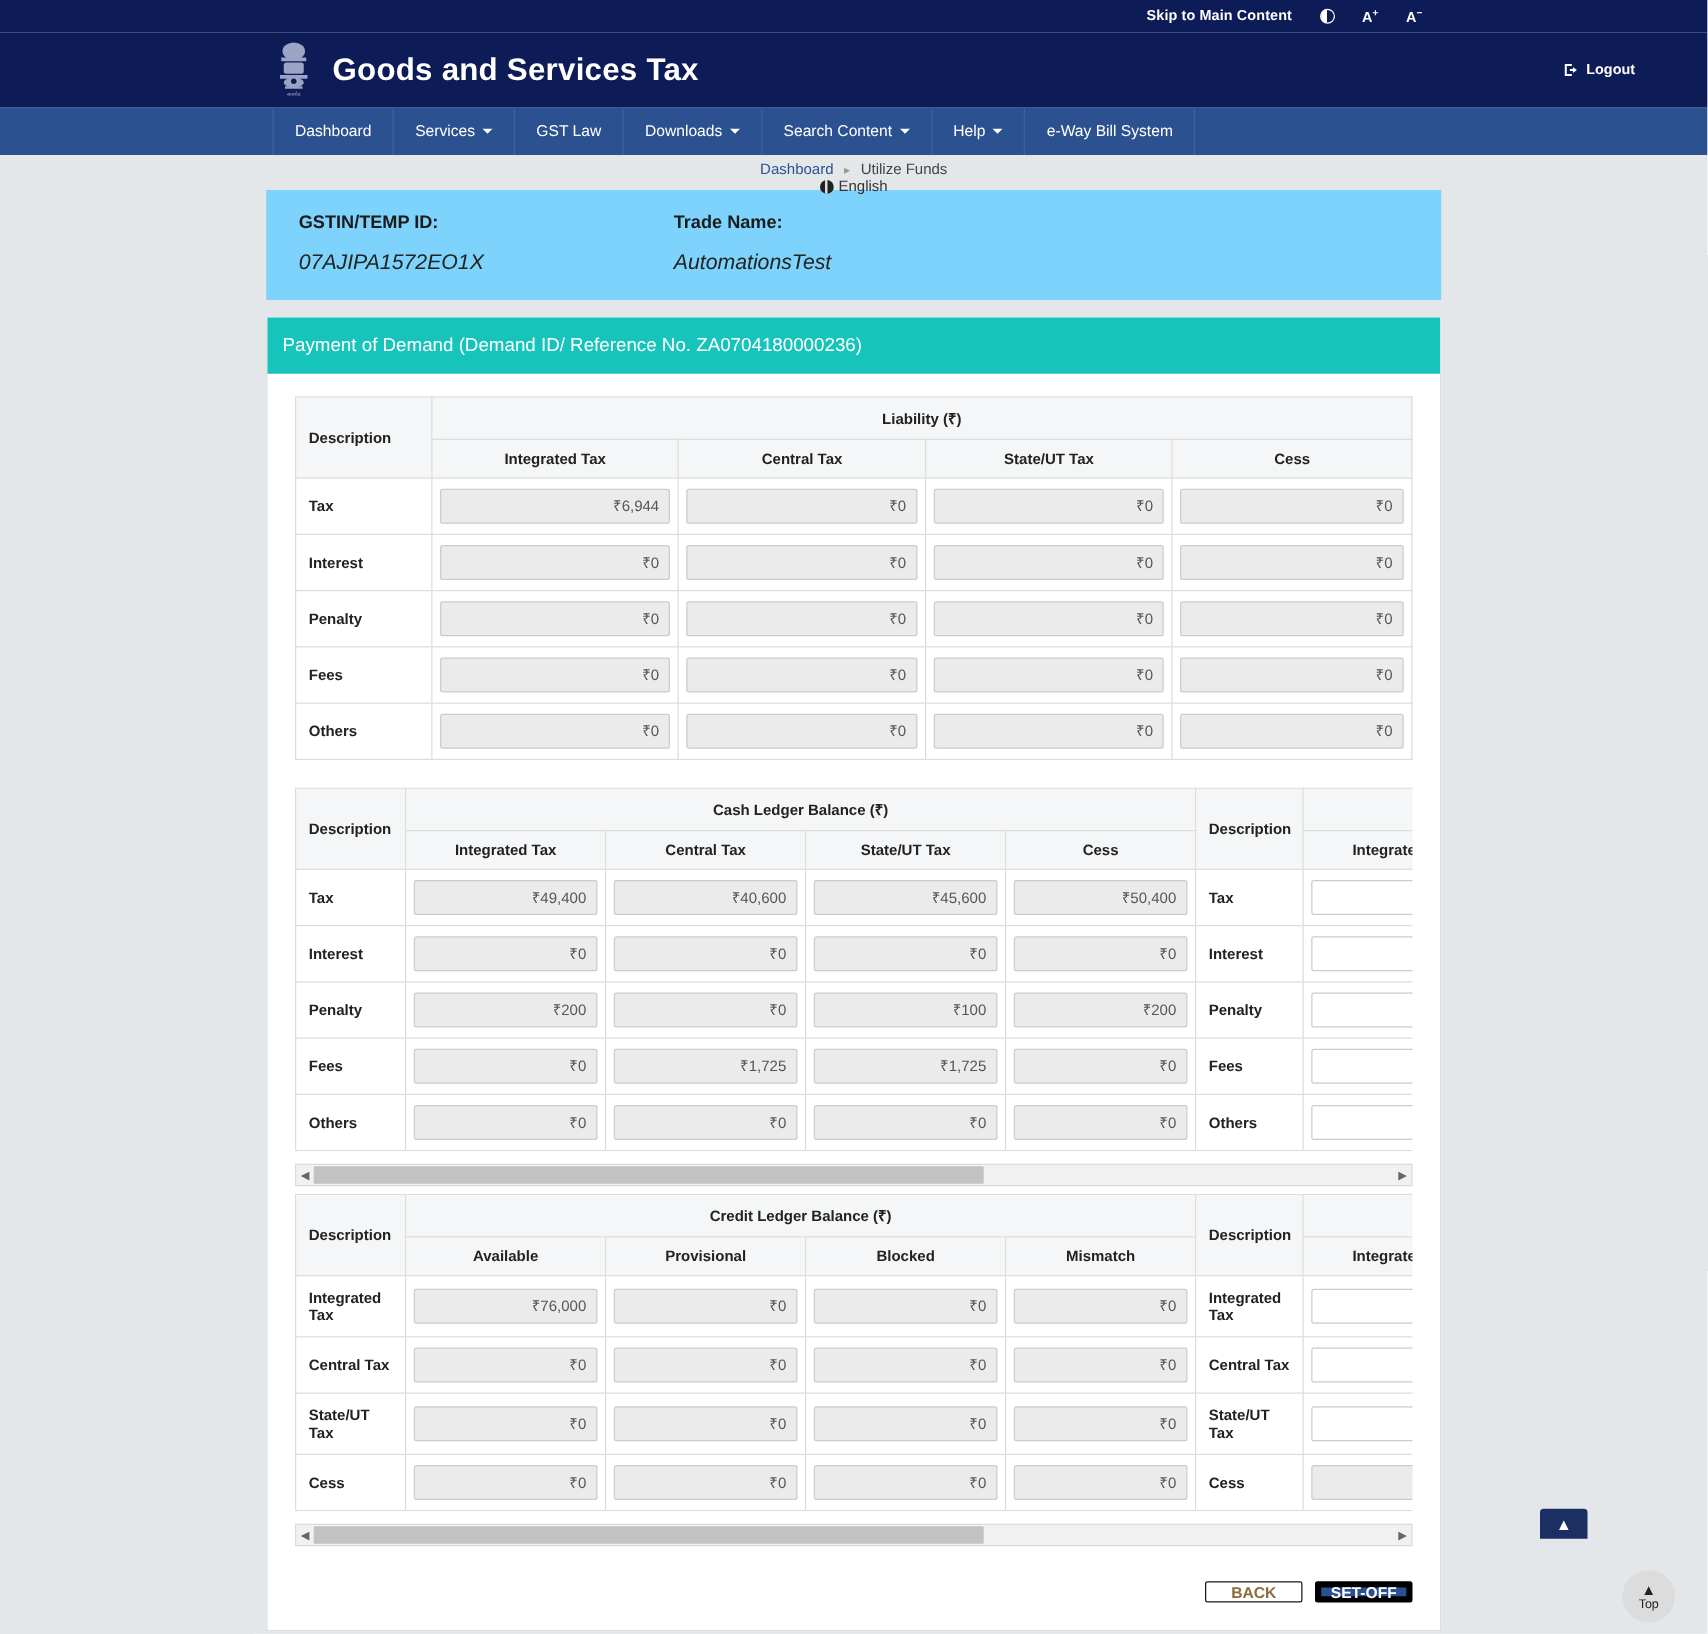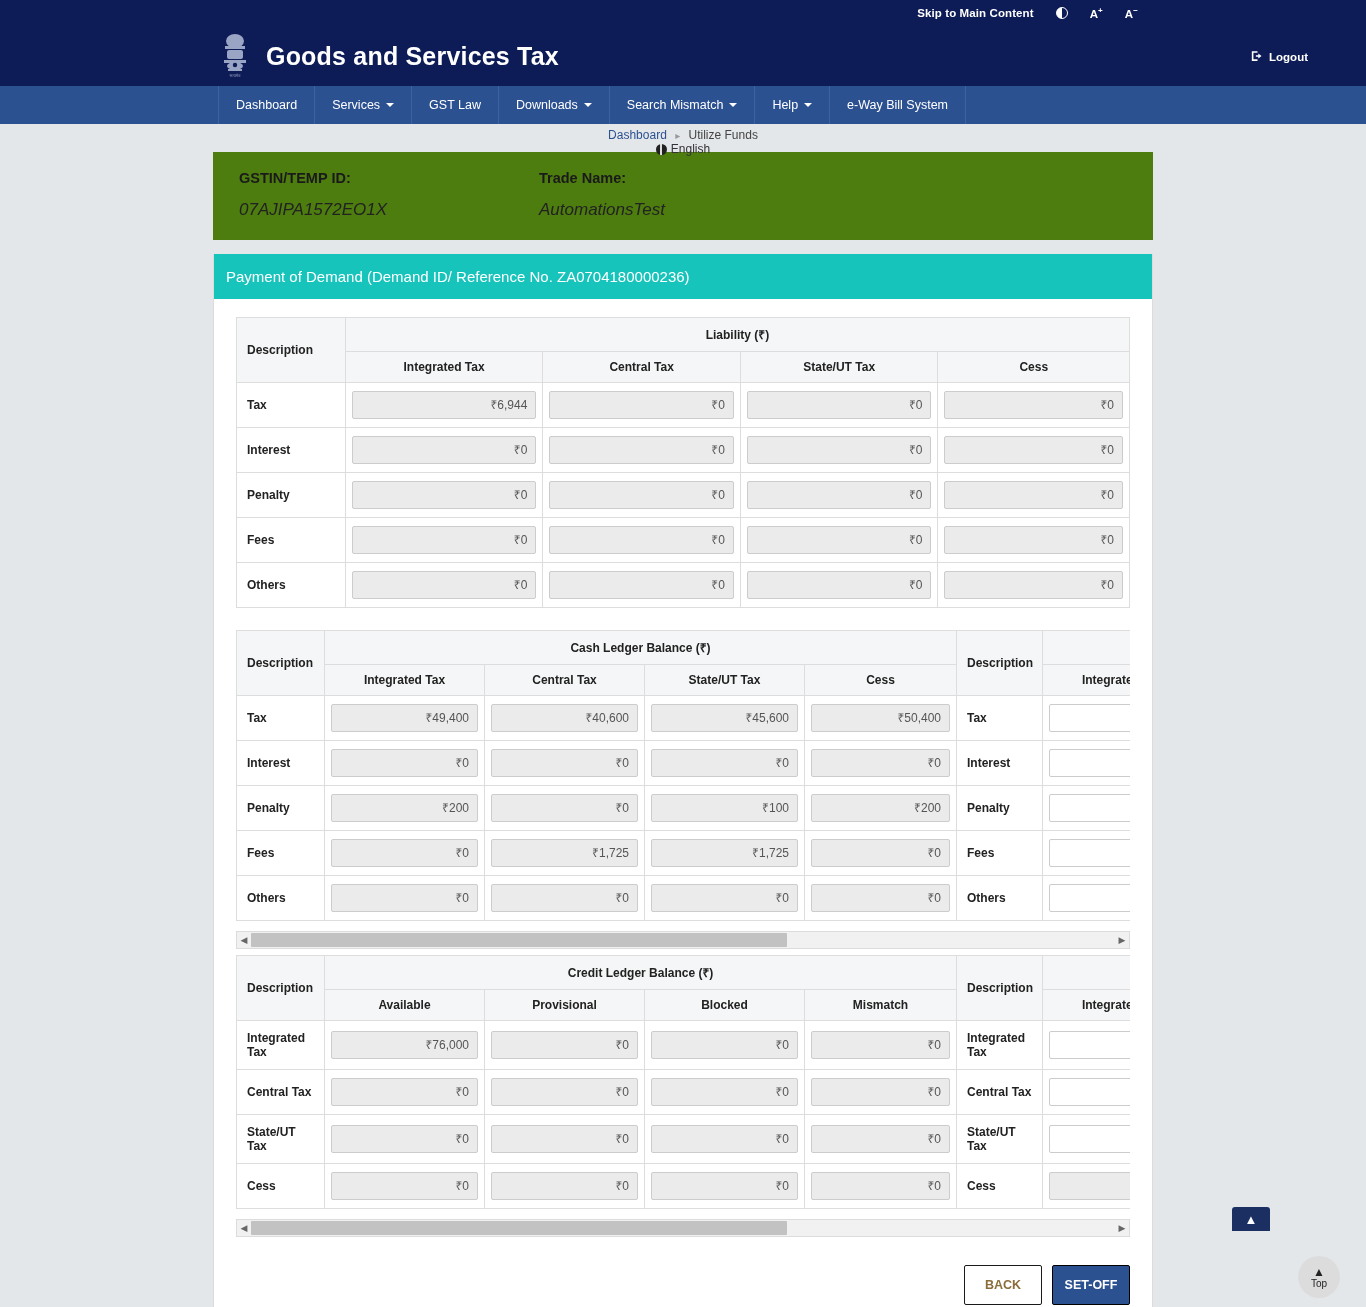--- a/index.html
+++ b/index.html
@@ -78,21 +78,21 @@
     width:11px;height:11px;border-radius:50%;
     background:#222; display:inline-block; position:relative;
   }
   .globe:after{
     content:""; position:absolute; left:4px; top:0; width:2px;height:11px;
     background:#ddd;
   }
 
   
   .ybar{
-    background:#4d7c0f; padding:18px 43px 20px 26px;
+    background:#7dd3fc; padding:18px 43px 20px 26px;
     display:flex;
   }
   .ycol{ flex:0 0 auto; }
   .ycol.c1{ width:300px;}
   .ycol.c2{ width:305px;}
   .ylabel{ font-weight:bold; font-size:14.5px; color:#1a1a1a; margin-bottom:14px;}
   .yvalue{ font-size:17px; color:#222;font-style:italic;}
 
   
   .card{ background:#fff; border:1px solid #dcdcdc; border-top:0; }
@@ -152,26 +152,26 @@
     background:#c2c2c2; border-radius:1px;
   }
   .spacer22{ height:22px;}
 
   
   .btnrow{
     display:flex; justify-content:flex-end; gap:10px;
     padding:12px 22px 22px 22px;
   }
   .btn{
-    min-width:78px; height:40px; font-size:12.5px; font-weight:bold;
+    min-width:78px; height:17px; font-size:12.5px; font-weight:bold;
     display:flex;align-items:center;justify-content:center;
     cursor:pointer; border-radius:2px;
   }
   .btn-back{ background:#fff; border:1px solid #1a1a1a; color:#8a6d3b;}
-  .btn-setoff{ background:#2c5191; border:1px solid #000000; color:#fff;}
+  .btn-setoff{ background:#2c5191; border:5px solid #000000; color:#fff;}
 
   
   .toptab{
     position:absolute; right:96px; top:1207px; width:38px; height:24px;
     background:#1b2f63; color:#fff; display:flex;align-items:center;
     justify-content:center; font-size:13px; border-radius:3px 3px 0 0;
   }
 
   .topbtn{
     position:absolute; right:26px; top:1256px;
@@ -227,21 +227,21 @@
         <span class="caret"></span>
       </div>
       <div class="nav-item">
         <span>GST Law</span>
       </div>
       <div class="nav-item">
         <span>Downloads</span>
         <span class="caret"></span>
       </div>
       <div class="nav-item">
-        <span>Search Mismatch</span>
+        <span>Search Content</span>
         <span class="caret"></span>
       </div>
       <div class="nav-item">
         <span>Help</span>
         <span class="caret"></span>
       </div>
       <div class="nav-item">
         <span>e-Way Bill System</span>
       </div>
     </div>

